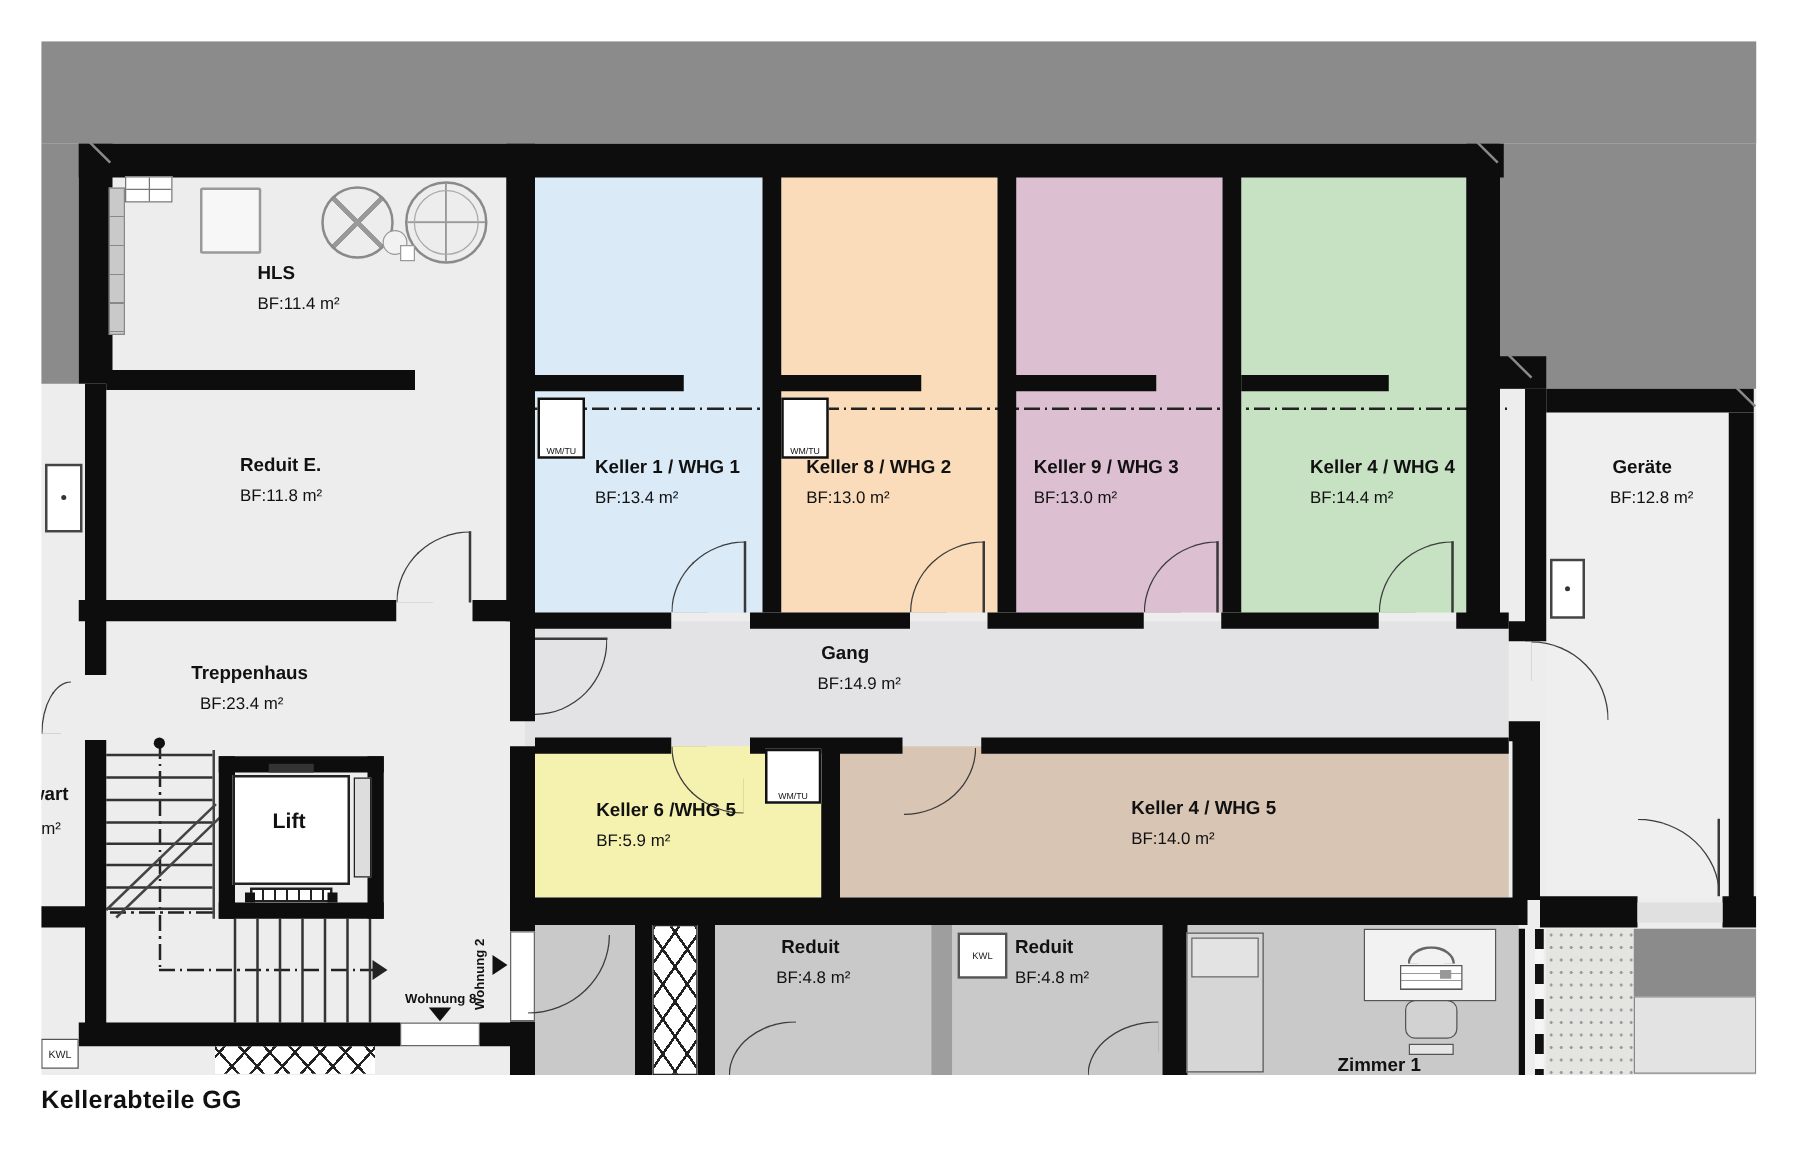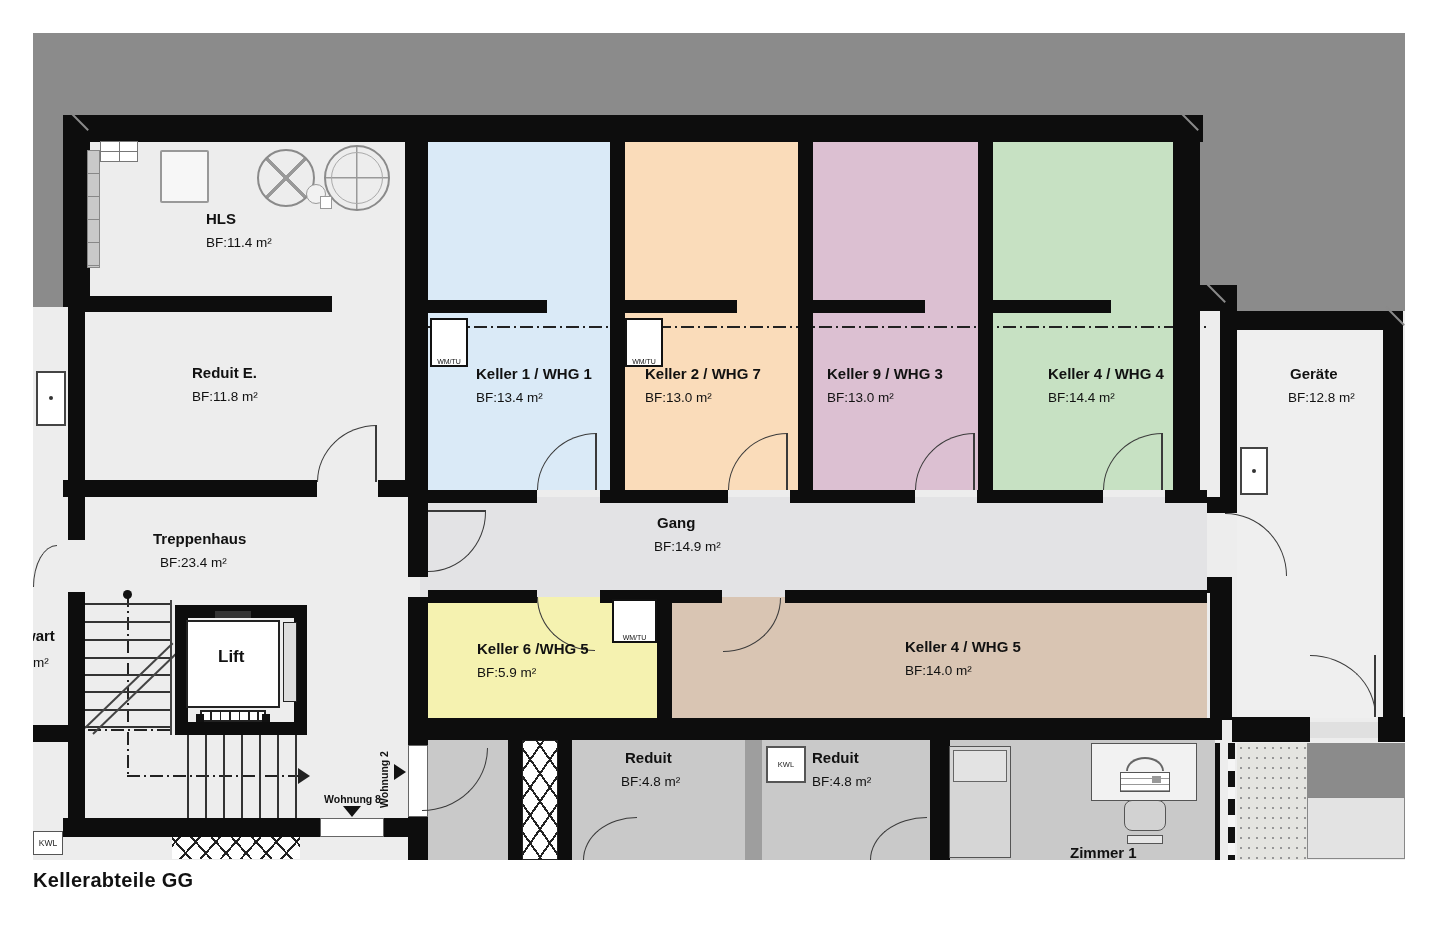--- a/index.html
+++ b/index.html
@@ -242,21 +242,21 @@
   </div>
   <div class="lbl" style="left:153px;top:531px;">
     <div class="rname">Treppenhaus</div>
     <div class="rarea" style="margin-left:7px;">BF:23.4 m²</div>
   </div>
   <div class="lbl" style="left:436px;top:366px;margin-left:40px;">
     <div class="rname">Keller 1 / WHG 1</div>
     <div class="rarea">BF:13.4 m²</div>
   </div>
   <div class="lbl" style="left:645px;top:366px;">
-    <div class="rname">Keller 2 / WHG 7</div>
+    <div class="rname">Keller 8 / WHG 2</div>
     <div class="rarea">BF:13.0 m²</div>
   </div>
   <div class="lbl" style="left:827px;top:366px;">
     <div class="rname">Keller 9 / WHG 3</div>
     <div class="rarea">BF:13.0 m²</div>
   </div>
   <div class="lbl" style="left:1048px;top:366px;">
     <div class="rname">Keller 4 / WHG 4</div>
     <div class="rarea">BF:14.4 m²</div>
   </div>

